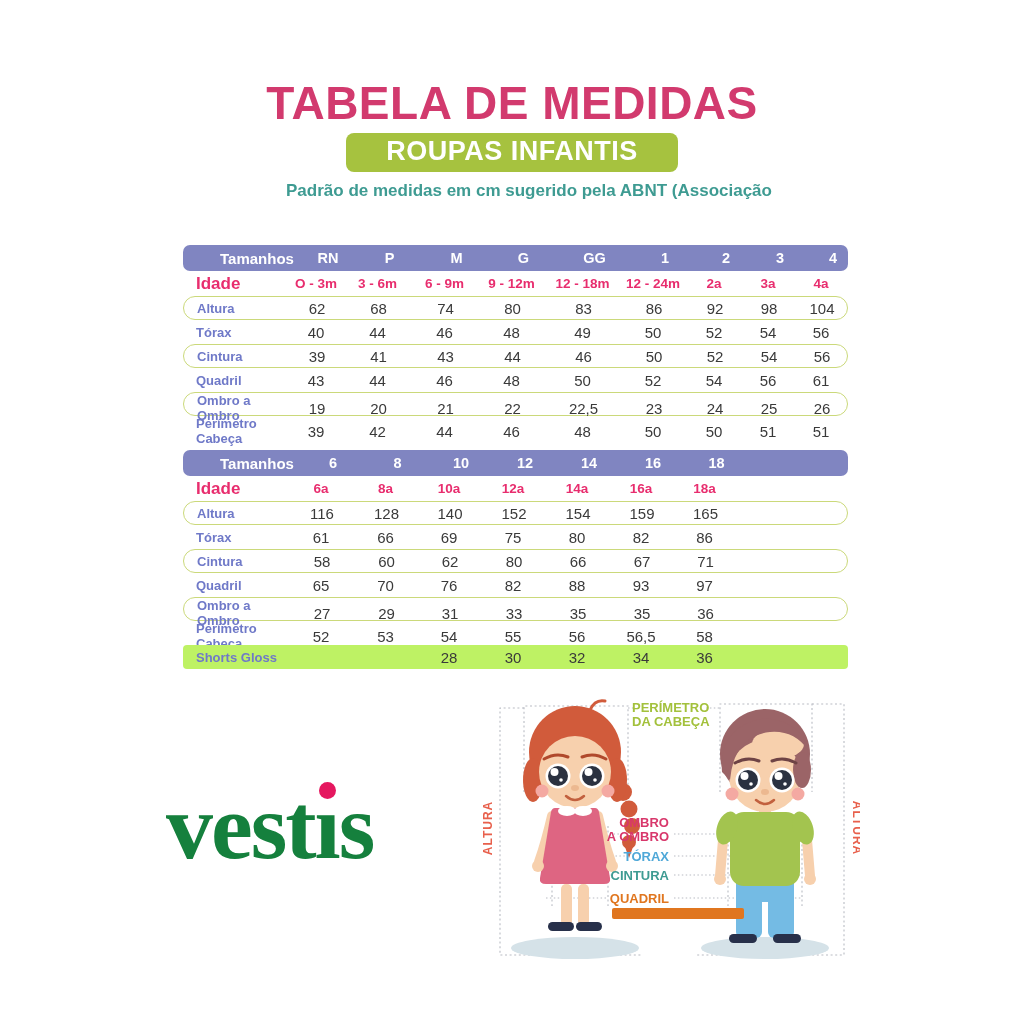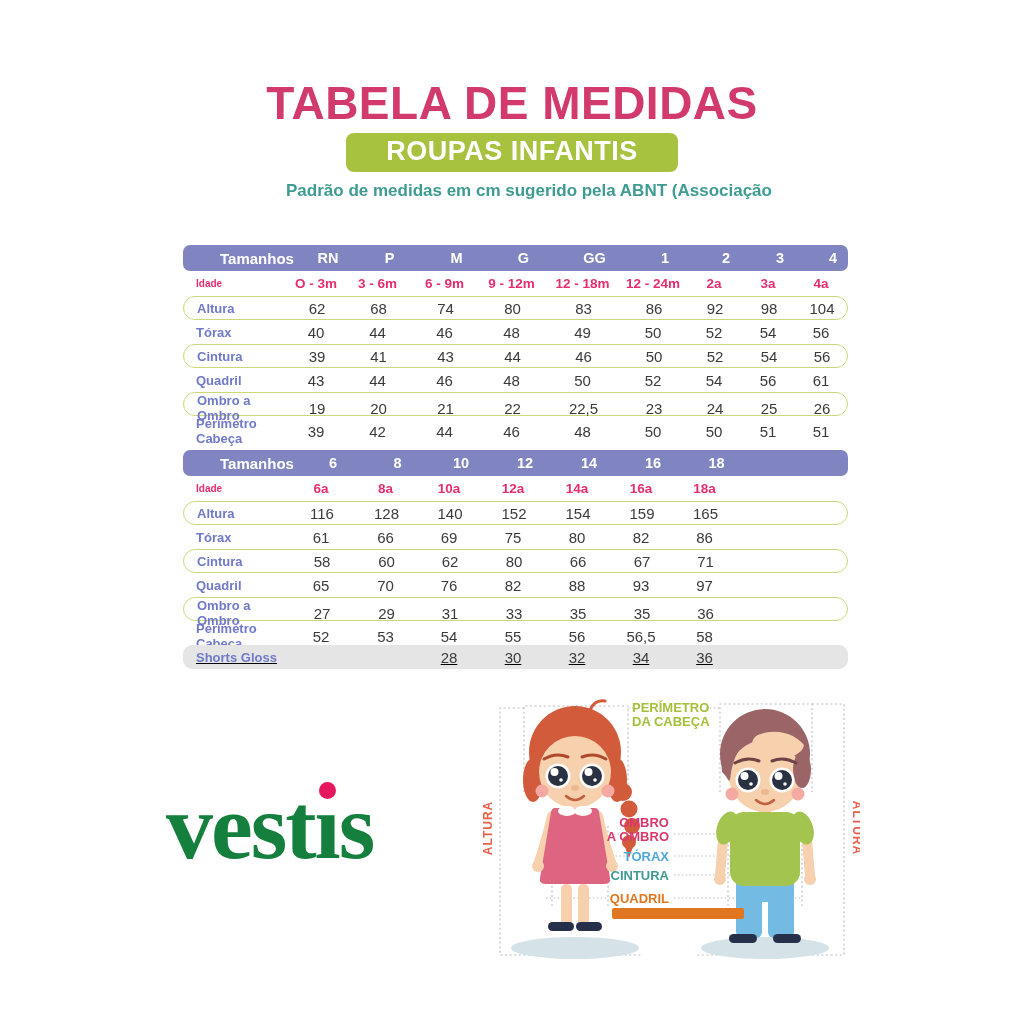--- a/index.html
+++ b/index.html
@@ -19,27 +19,27 @@
   
   .tables { top:245px; left:183px; width:665px; }
   .mtable { display:flex; flex-direction:column; }
   .mtable + .mtable { margin-top:10px; }
   .mrow { display:grid; align-items:center; height:24px; }
   .mrow.t1 { grid-template-columns:105px 56px 67px 67px 67px 75px 66px 56px 52px 54px; }
   .mrow.t2 { grid-template-columns:105px 66px 63px 64px 64px 64px 64px 63px 112px; }
   .mrow.header { height:26px; background:#8085C1; border-radius:7px; }
   .mrow.idade { height:25px; }
   .mrow.bordered { border:1.6px solid #CBD97A; border-radius:12px; }
-  .mrow.highlight { background:#e5e5e5; border-radius:9px;text-decoration:underline; }
+  .mrow.highlight { background:#bef264; border-radius:4px; }
   .cell { text-align:center; font-size:15px; color:#3A3A3A; }
   .cell.label { text-align:left; padding-left:13px; font-size:13px; font-weight:bold; color:#6F79C8; }
   .header .cell { color:#ffffff; font-weight:bold; font-size:14.5px;margin-left:24px; }
   .header .cell.label { font-size:15px; }
   .idade .cell { color:#E82D6E; font-weight:bold; font-size:13.5px; }
-  .idade .cell.label { font-size:10px; }
+  .idade .cell.label { font-size:17px; }
 
   
   .logo { top:772px; left:166px; font-family:"Liberation Serif", serif; font-weight:bold;
           font-size:94px; color:#15803d; letter-spacing:-2px; }
   .logo .idot { position:relative; }
   .logo .idot .pink-dot { position:absolute; width:17px; height:17px; border-radius:50%;
           background:#E5175F; left:4px; top:8px; }
 
   
   .fig { top:692px; left:482px; }

